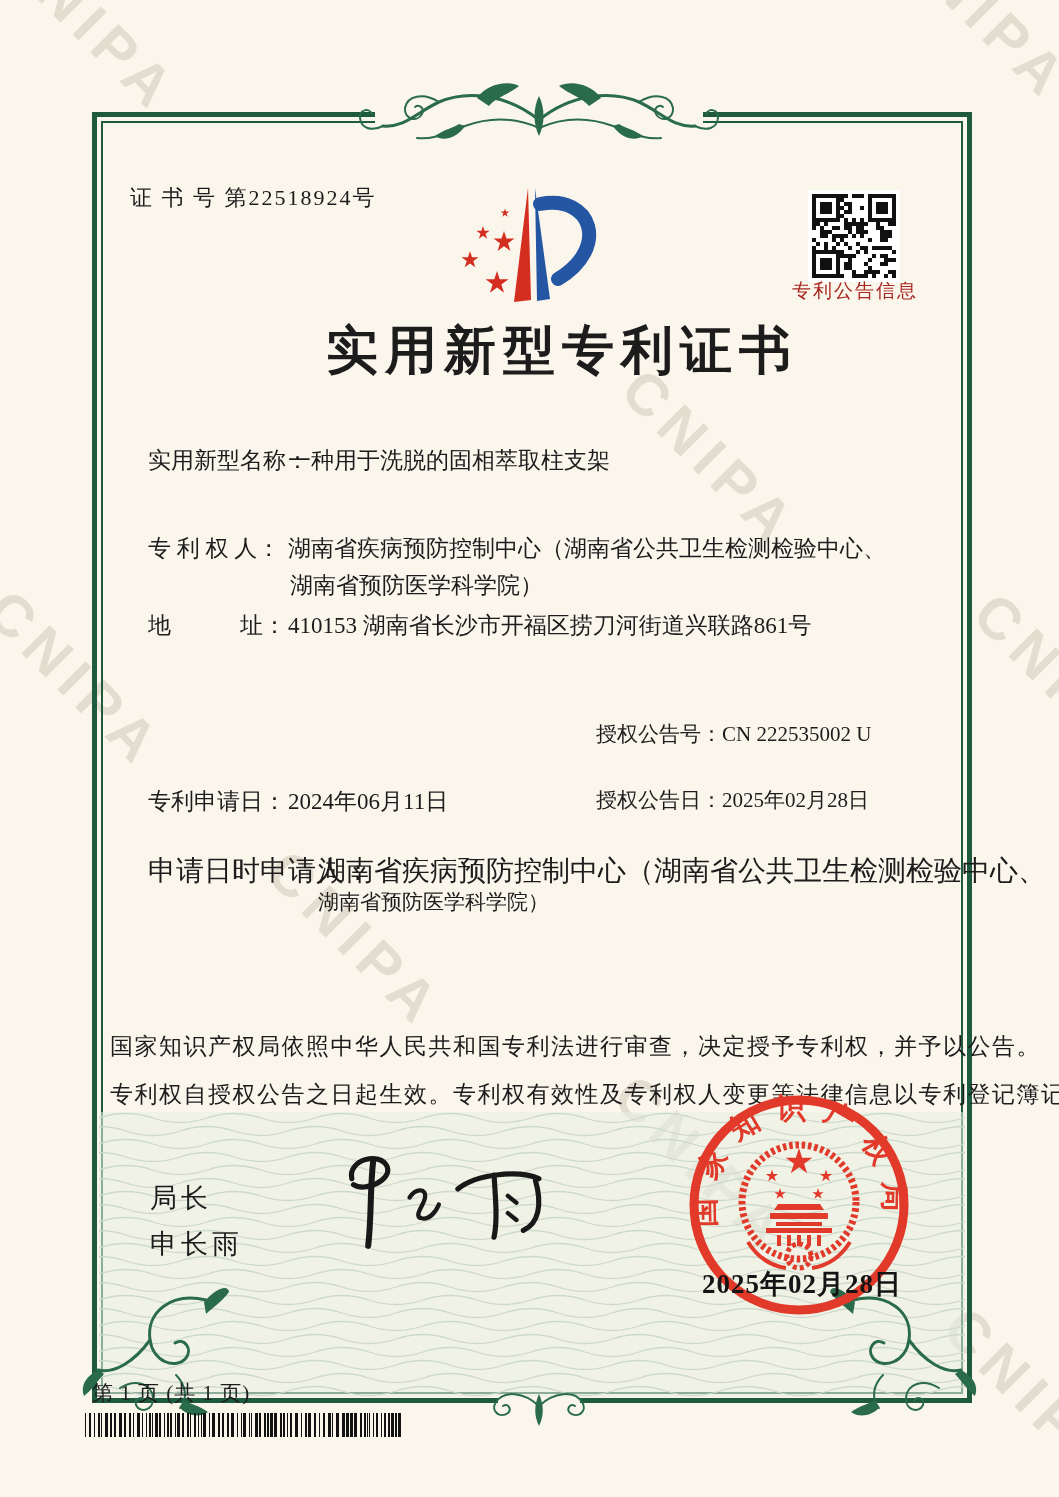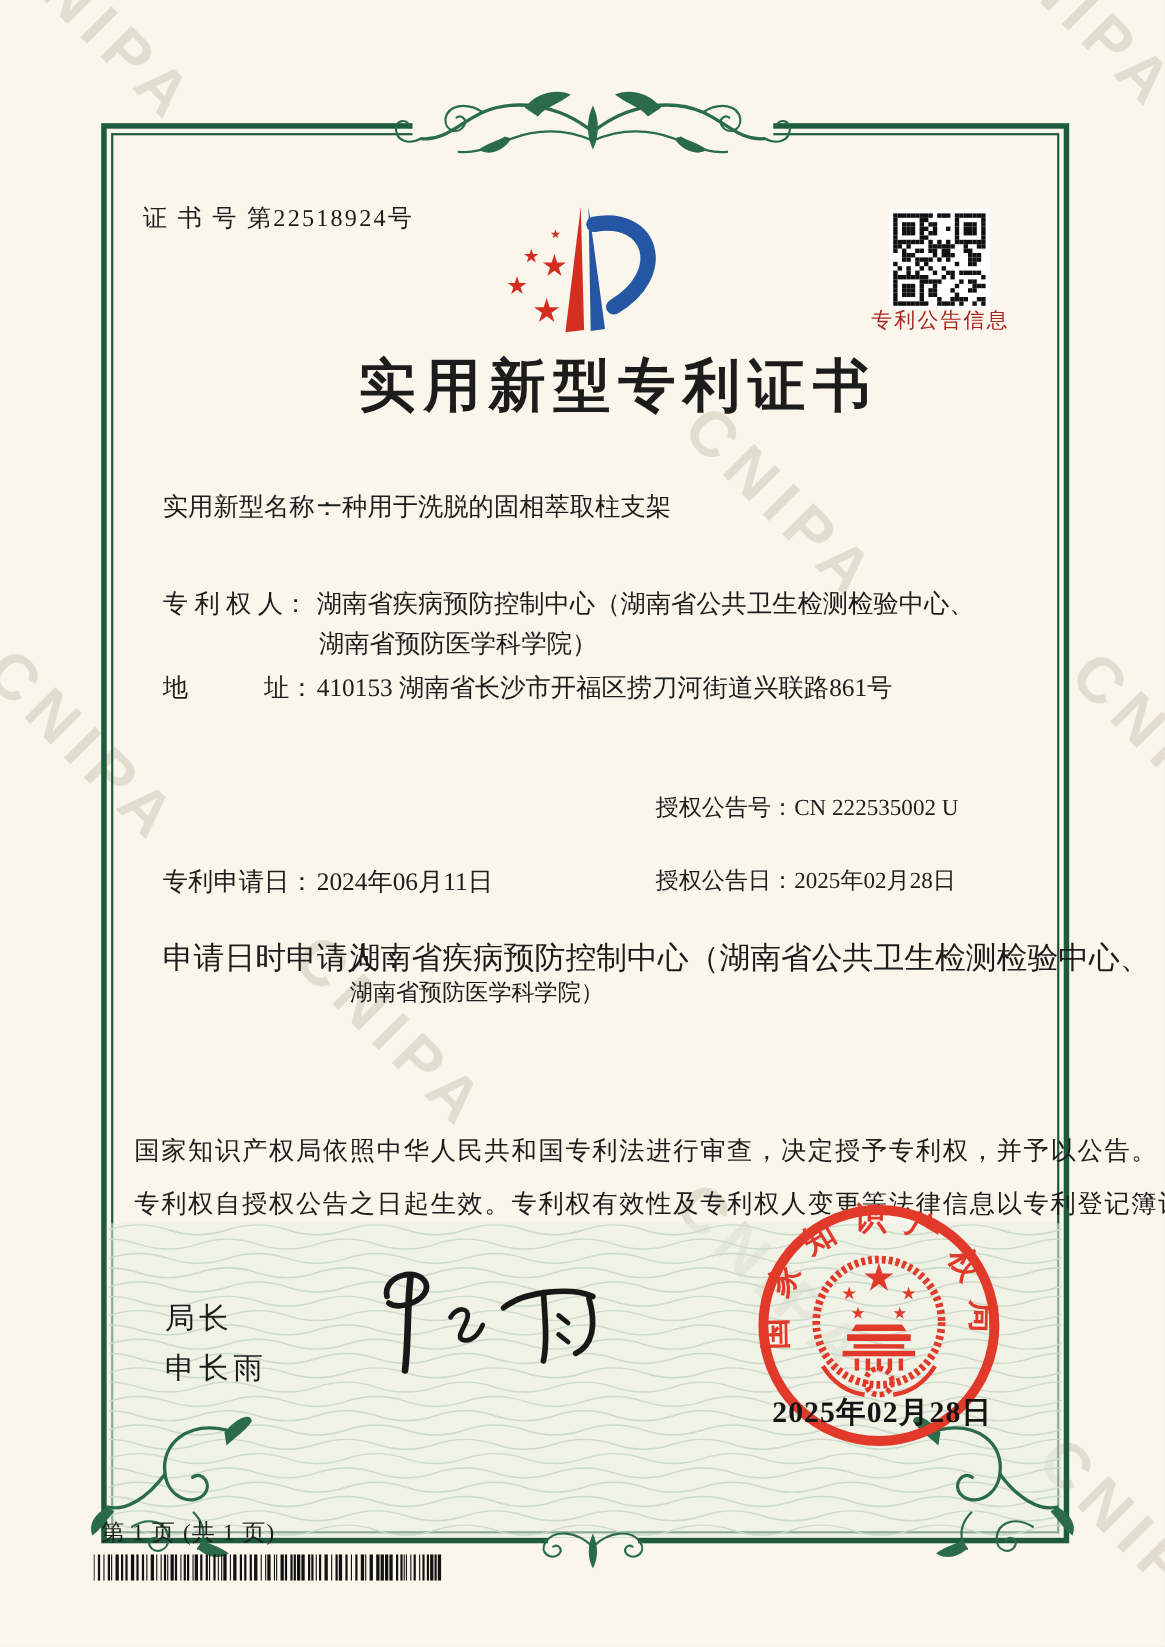--- a/index.html
+++ b/index.html
@@ -36,21 +36,21 @@
   .row .lab{display:inline-block;}
   .row-main{left:148px;}
   .row-main .lab{width:140px;}
   .row-cont{left:290px;font-size:23px;white-space:nowrap;}
   .row-right{left:596px;font-size:21px;white-space:nowrap;}
   .row-small{left:148px;font-size:28px;white-space:nowrap;}
   .row-small .lab{width:170px;display:inline-block;}
   .row-small-cont{left:318px;font-size:21px;white-space:nowrap;}
   .statement{
     left:110px;width:840px;font-size:23px;
-    letter-spacing:1.5px;line-height:49px;white-space:nowrap;margin-left:12px;
+    letter-spacing:1.5px;line-height:49px;white-space:nowrap;
   }
   .sig-label{
     font-family:"Liberation Sans","DejaVu Sans",sans-serif;
     font-size:27px;font-weight:500;letter-spacing:4px;
   }
   .seal-date{
     left:692px;top:1266px;width:220px;text-align:center;
     font-size:27px;font-weight:600;color:#141414;letter-spacing:1px;
   }
   .footer{

